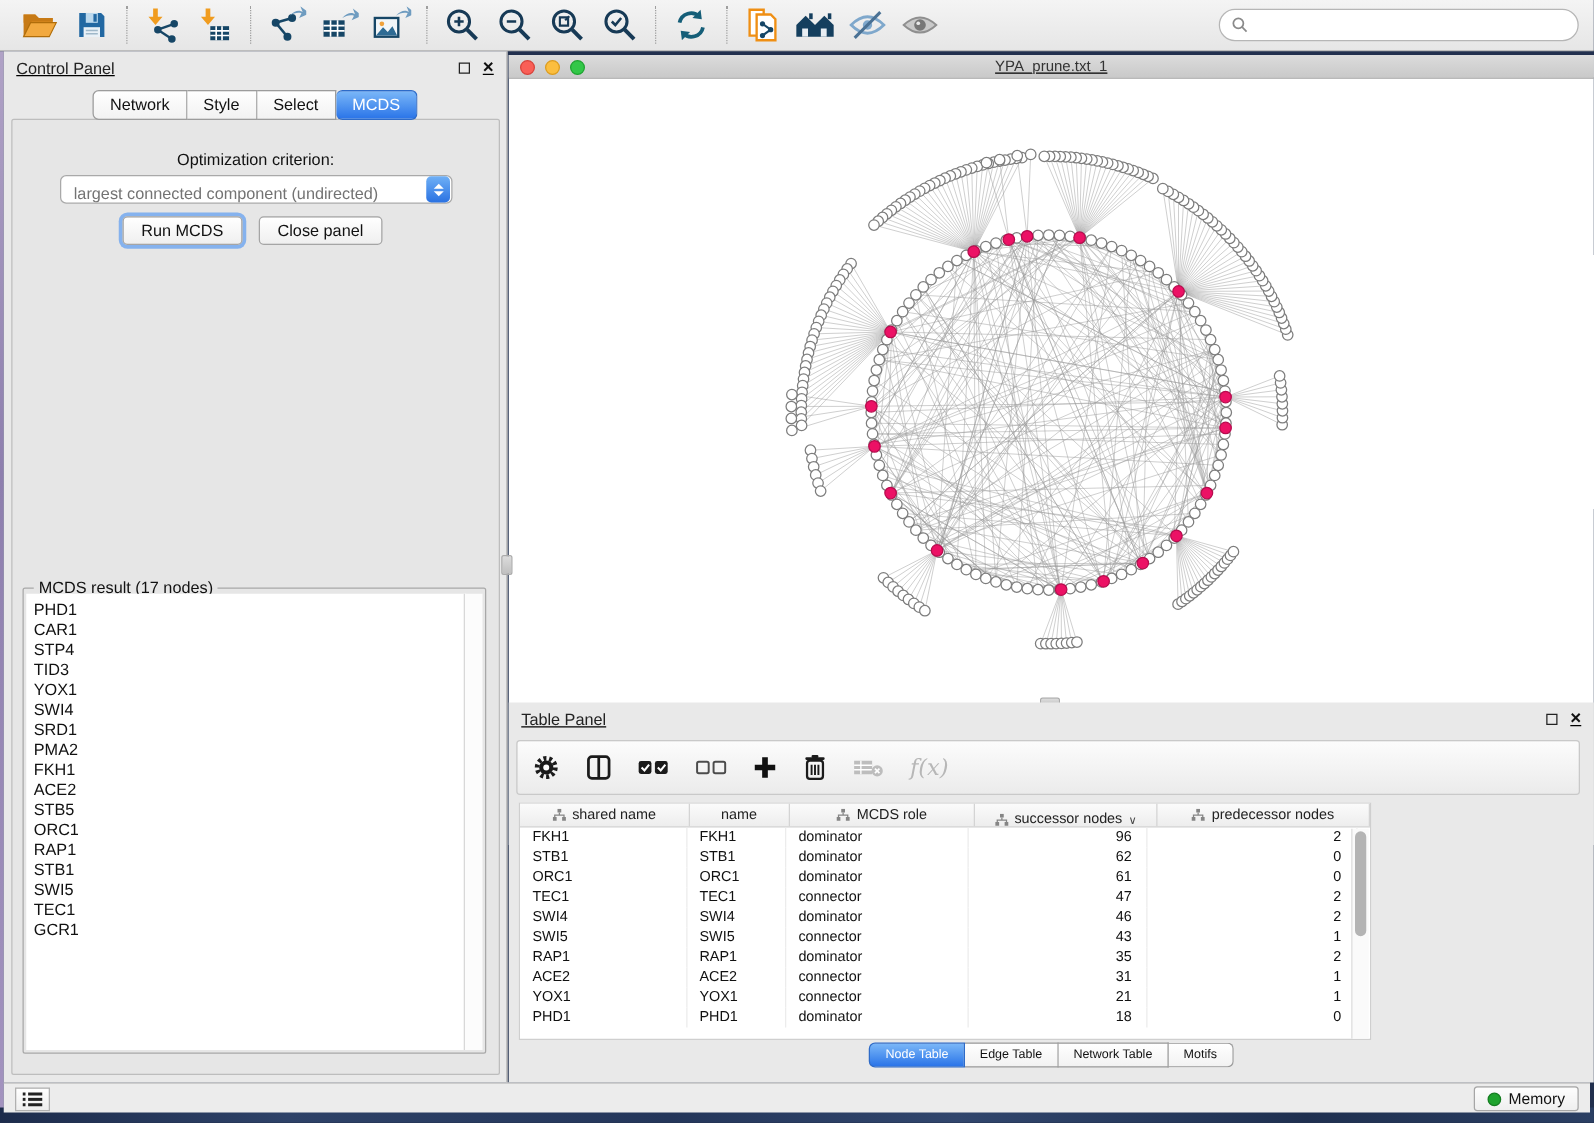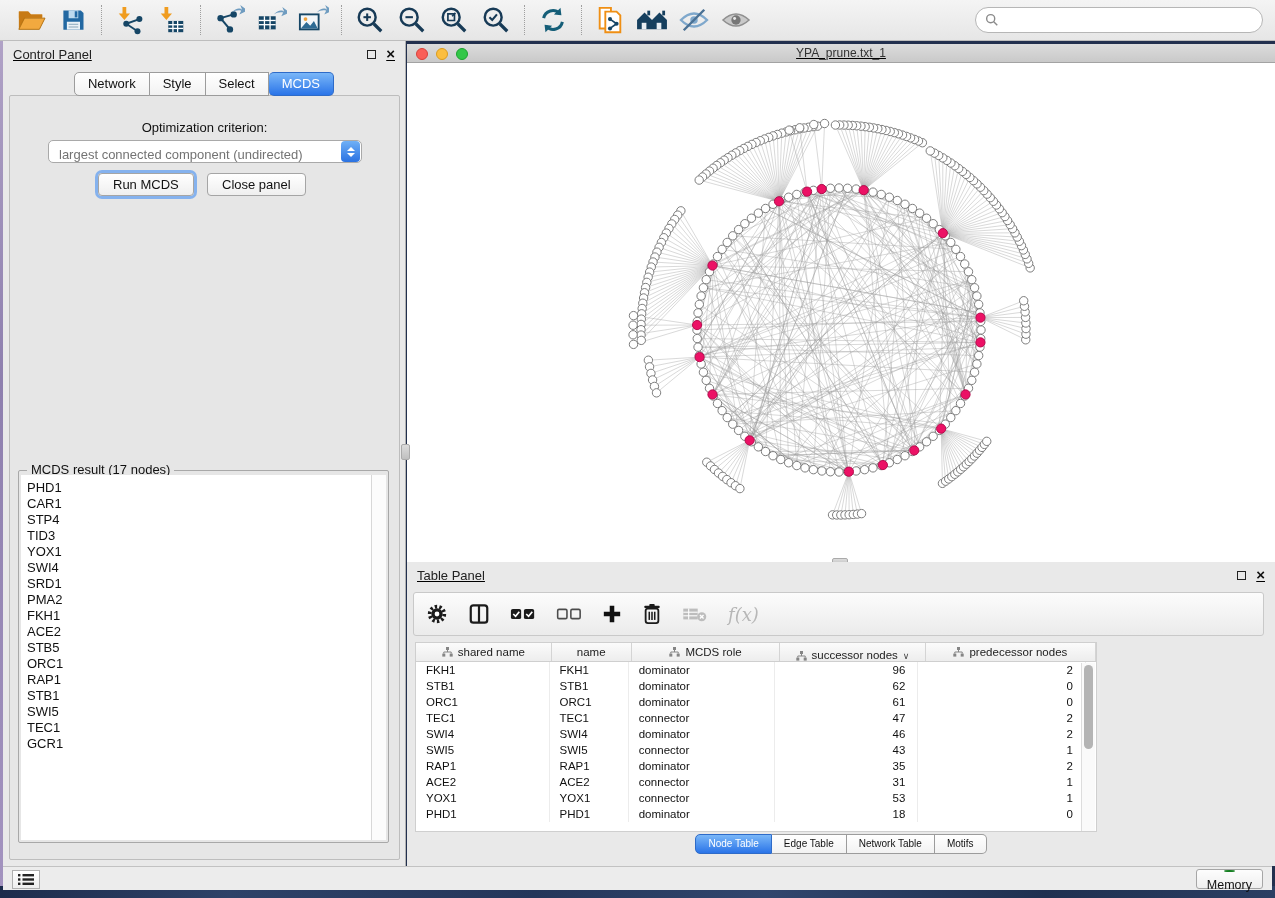--- a/index.html
+++ b/index.html
@@ -115,21 +115,21 @@
   #table-vthumb { position:absolute; left:2px; top:2px; width:9px; height:84px; background:#b4b4b4; border-radius:5px; }
 
   #tp-tabs { position:absolute; left:0; top:271px; width:100%; text-align:center; }
   #tp-tabs .tab { font-size:10px; padding:3px 12px 4px; }
 
   
   #status-bar { left:3px; top:866px; width:1269px; height:24px; background:#ececec; border-top:1px solid #c2c2c2; }
   #list-btn { position:absolute; left:9px; top:3px; width:28px; height:19px; background:linear-gradient(#fff,#eee);
     border:1px solid #b0b0b0; display:flex; align-items:center; justify-content:center; }
   #memory-btn { position:absolute; right:9px; top:2px; height:20px; background:linear-gradient(#fdfdfd,#efefef);
-    border:1px solid #a6a6a6; border-radius:3px; display:flex; align-items:center; gap:6px; padding:0 10px;flex-direction:column; }
+    border:1px solid #a6a6a6; border-radius:3px; display:flex; align-items:center; gap:6px; padding:0 10px; }
   #memory-dot { width:11px; height:11px; border-radius:50%; background:#1fa32e; border:1px solid #157d21; }
   #memory-btn span.lbl { font-size:12.5px; color:#111; }
 
   .hdr-hier-icon { flex:none; }
 </style>
 </head>
 <body>
 
 <div class="abs" id="wallpaper-bottom"></div>
 <div class="abs" id="left-edge-strip"></div>
@@ -1282,21 +1282,21 @@
           <div class="tcell c-name">ACE2</div>
           <div class="tcell c-role">connector</div>
           <div class="tcell c-succ">31</div>
           <div class="tcell c-pred">1</div>
           <div class="tcell c-fill"></div>
         </div>
         <div class="trow">
           <div class="tcell c-shared">YOX1</div>
           <div class="tcell c-name">YOX1</div>
           <div class="tcell c-role">connector</div>
-          <div class="tcell c-succ">53</div>
+          <div class="tcell c-succ">21</div>
           <div class="tcell c-pred">1</div>
           <div class="tcell c-fill"></div>
         </div>
         <div class="trow">
           <div class="tcell c-shared">PHD1</div>
           <div class="tcell c-name">PHD1</div>
           <div class="tcell c-role">dominator</div>
           <div class="tcell c-succ">18</div>
           <div class="tcell c-pred">0</div>
           <div class="tcell c-fill"></div>

